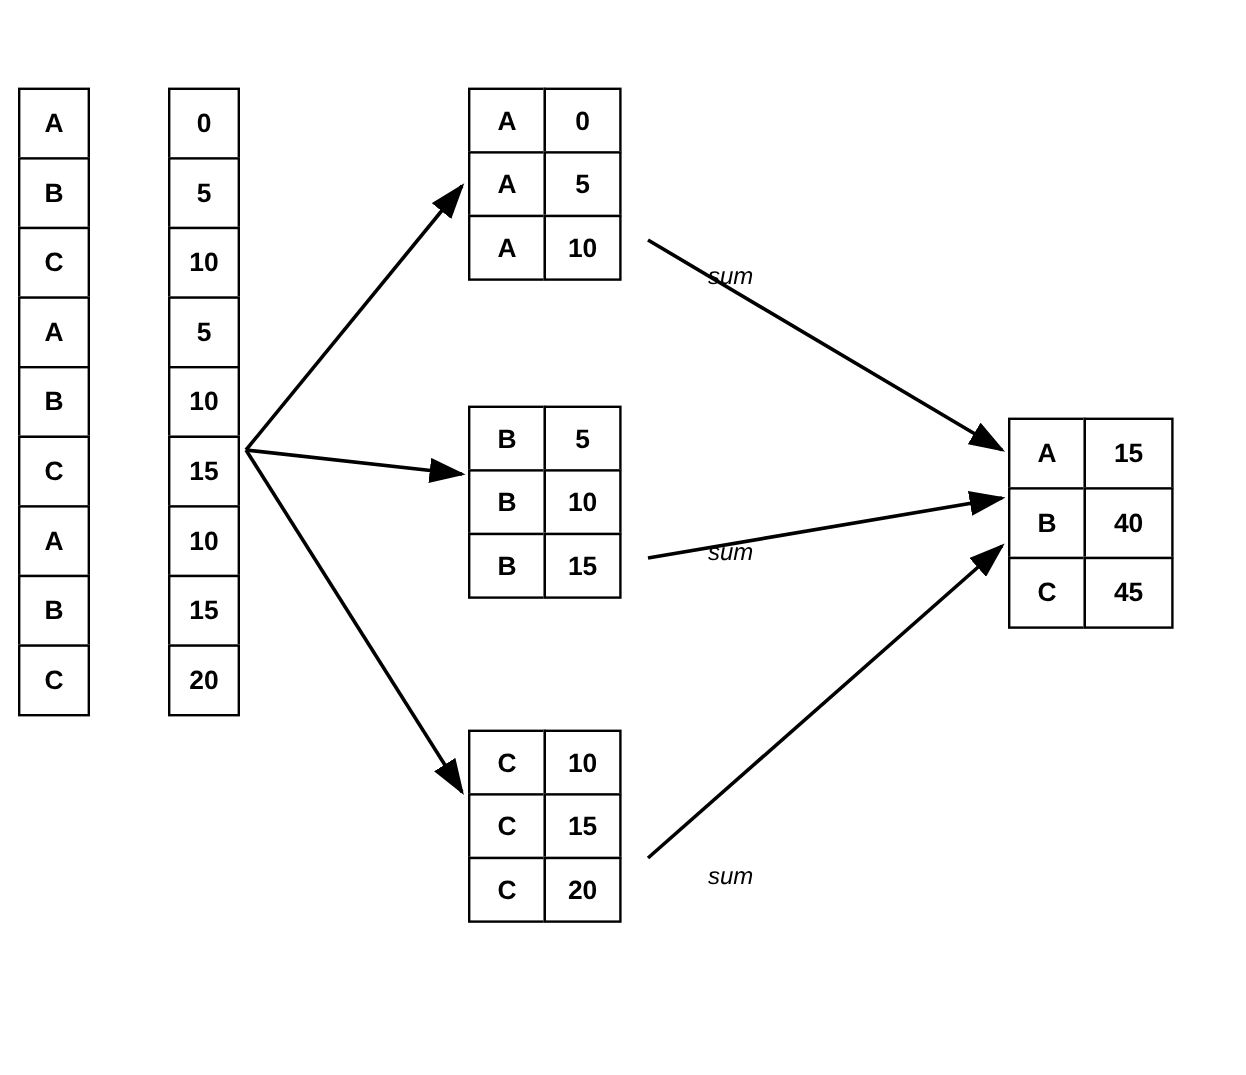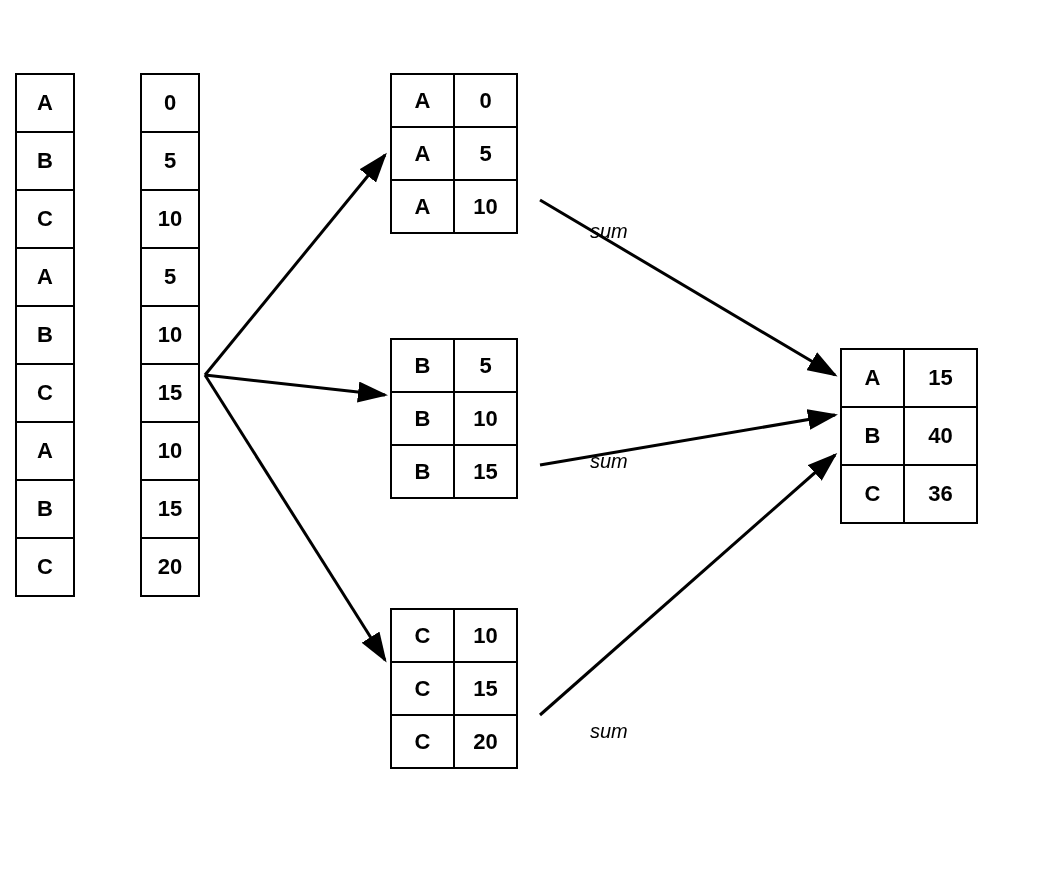--- a/index.html
+++ b/index.html
@@ -191,21 +191,21 @@
   <div class="row">
         <div class="cell">A</div>
         <div class="cell">15</div>
       </div>
       <div class="row">
         <div class="cell">B</div>
         <div class="cell">40</div>
       </div>
       <div class="row">
         <div class="cell">C</div>
-        <div class="cell">36</div>
+        <div class="cell">45</div>
       </div>
     </div>
 
   <div class="sum-label" style="left:590px; top:220px;">sum</div>
   <div class="sum-label" style="left:590px; top:450px;">sum</div>
   <div class="sum-label" style="left:590px; top:720px;">sum</div>
 
   <svg class="arrows-svg">
 
     <defs>

